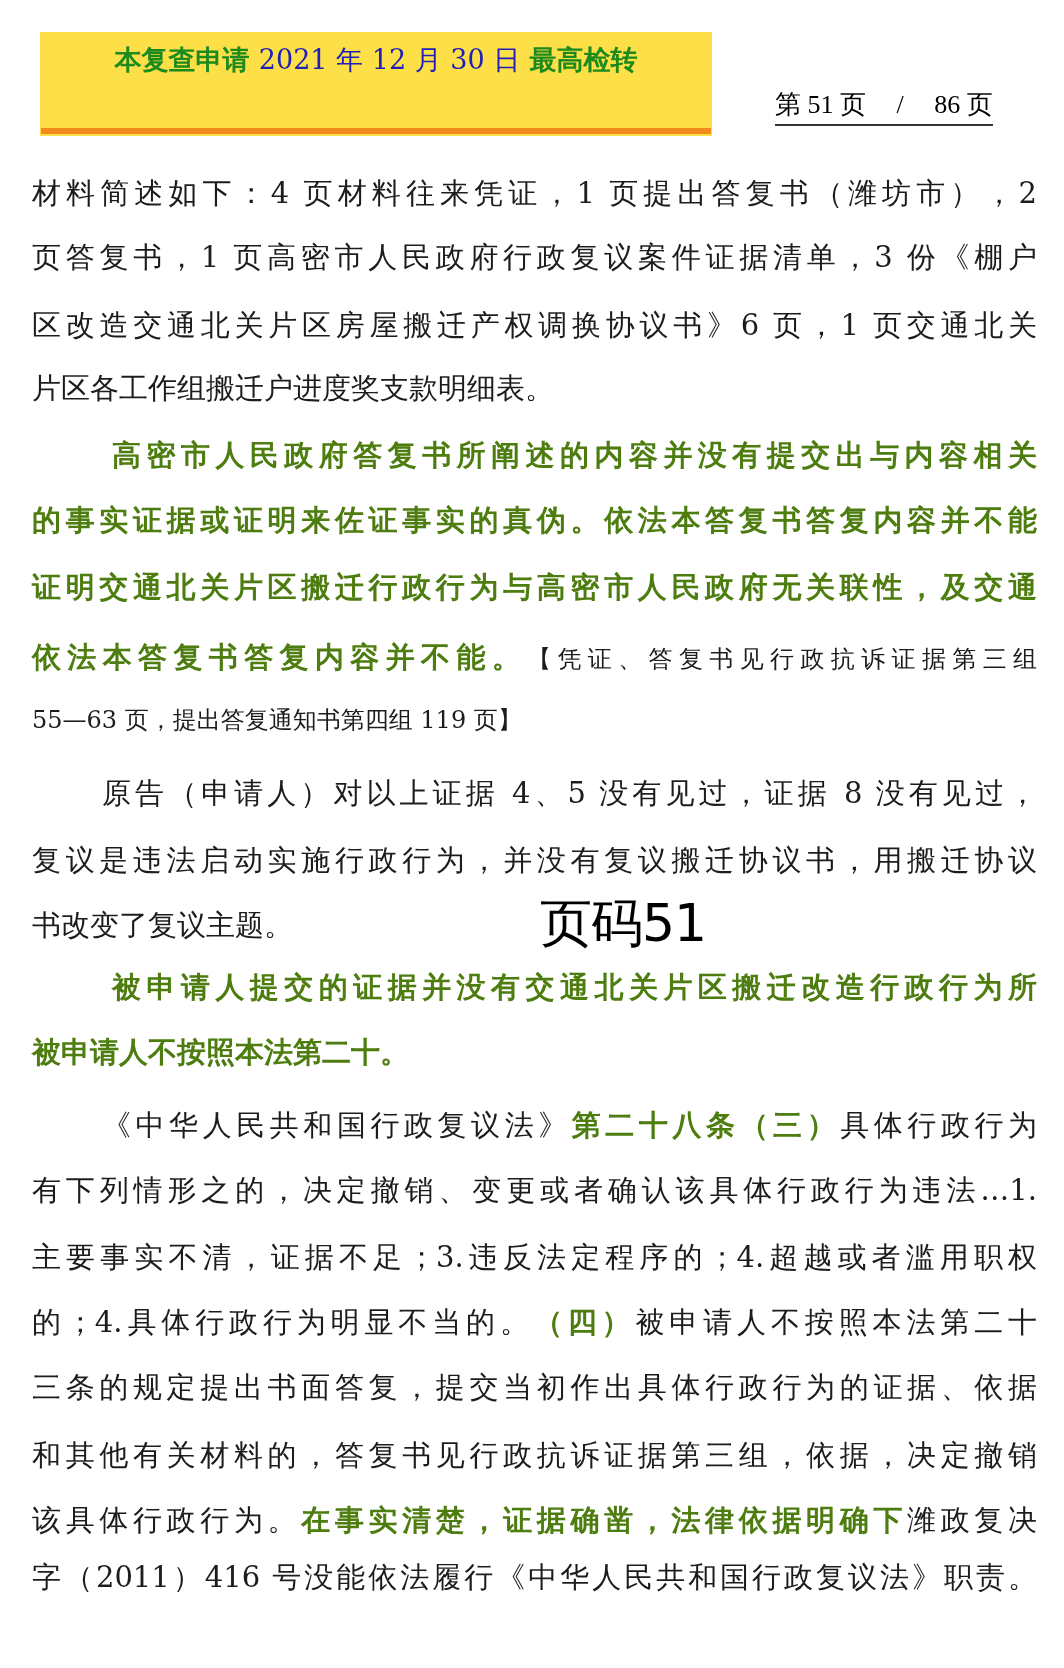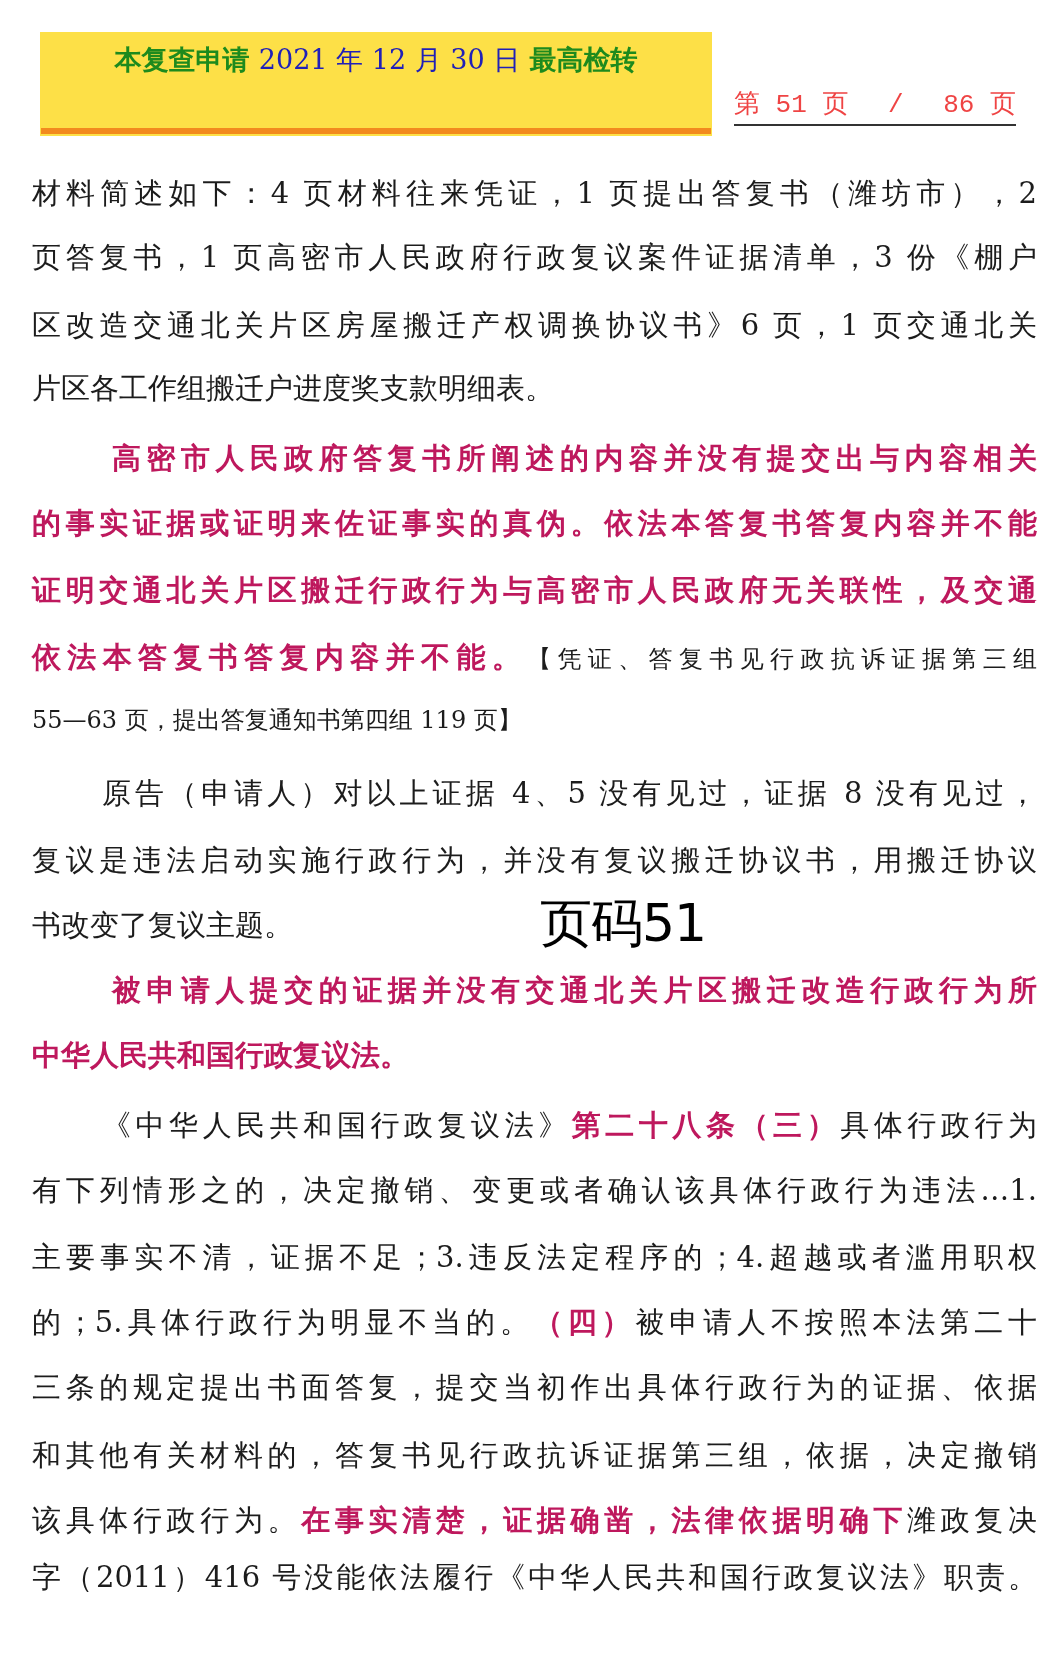--- a/index.html
+++ b/index.html
@@ -19,35 +19,35 @@
   .bl1 { top:10px; font-size:27px; line-height:36px; }
   .bl2 { top:56px; left:22px; text-align:left; font-size:28px; line-height:36px; letter-spacing:0.5px; }
   .green { color:#1d8a1d; }
   .blue { color:#2020b8; font-family:"DejaVu Serif", serif; font-weight:normal; }
   .dred { color:#c40a0a; }
   .orange-bar {
     position:absolute; left:41px; top:128px; width:670px; height:6px;
     background:#f28a1e;
   }
   .page-counter {
-    position:absolute; left:734px; top:90px; height:34px;
-    font-family: Liberation Mono, monospace; font-size:26px; line-height:30px;
-    color:#ef4444; border-bottom:2px solid #333; white-space:nowrap;
+    position:absolute; left:775px; top:90px; height:34px;
+    font-family: Liberation Serif, serif; font-size:26px; line-height:30px;
+    color:#000000; border-bottom:2px solid #333; white-space:nowrap;
   }
   .page-counter span { display:inline-block; }
   .line {
     position:absolute; left:32px; width:1005px; height:40px;
     font-size:29px; line-height:40px; white-space:nowrap;
     text-align:justify; text-align-last:justify;
     color:#1c1c1c;
   }
   .line.last { text-align-last:left; }
   .line.indent { left:102px; width:935px; }
   .line.indent-b { left:112px; width:925px; }
-  .b { font-family:Liberation Serif, serif; font-weight:bold; color:#be185d; }
+  .b { font-family:Liberation Mono, monospace; font-weight:bold; color:#4d7c0f; }
   .small { font-size:24px; }
   .stamp {
     position:absolute; left:540px; top:893px;
     font-family:"DejaVu Sans", sans-serif; font-size:52px; line-height:60px;
     color:#000000; font-weight:normal; white-space:nowrap; letter-spacing:-1px;
   }
 </style>
 </head>
 <body>
 
@@ -79,28 +79,28 @@
 </div>
 <div class="line last small" style="top:700px">55—63 页，提出答复通知书第四组 119 页】</div>
 
 <div class="line indent" style="top:773px">原告（申请人）对以上证据 4、5 没有见过，证据 8 没有见过，</div>
 <div class="line" style="top:840px">复议是违法启动实施行政行为，并没有复议搬迁协议书，用搬迁协议</div>
 <div class="line last" style="top:905px">书改变了复议主题。</div>
 
 <div class="stamp">页码51</div>
 
 <div class="line indent-b b" style="top:970px">被申请人提交的证据并没有交通北关片区搬迁改造行政行为所</div>
-<div class="line last b" style="top:1035px">中华人民共和国行政复议法。</div>
+<div class="line last b" style="top:1035px">被申请人不按照本法第二十。</div>
 
 <div class="line indent" style="top:1105px">
   <span>《中华人民共和国行政复议法》</span><span class="b">第二十八条（三）</span><span>具体行政行为</span>
 </div>
 <div class="line" style="top:1170px">有下列情形之的，决定撤销、变更或者确认该具体行政行为违法…1.</div>
 <div class="line" style="top:1237px">主要事实不清，证据不足；3.违反法定程序的；4.超越或者滥用职权</div>
 <div class="line" style="top:1302px">
-  <span>的；5.具体行政行为明显不当的。</span><span class="b">（四）</span><span>被申请人不按照本法第二十</span>
+  <span>的；4.具体行政行为明显不当的。</span><span class="b">（四）</span><span>被申请人不按照本法第二十</span>
 </div>
 <div class="line" style="top:1367px">三条的规定提出书面答复，提交当初作出具体行政行为的证据、依据</div>
 <div class="line" style="top:1435px">和其他有关材料的，答复书见行政抗诉证据第三组，依据，决定撤销</div>
 <div class="line" style="top:1500px">
   <span>该具体行政行为。</span><span class="b">在事实清楚，证据确凿，法律依据明确下</span><span>潍政复决</span>
 </div>
 <div class="line" style="top:1557px">字（2011）416 号没能依法履行《中华人民共和国行政复议法》职责。</div>
 
 </body></html>

